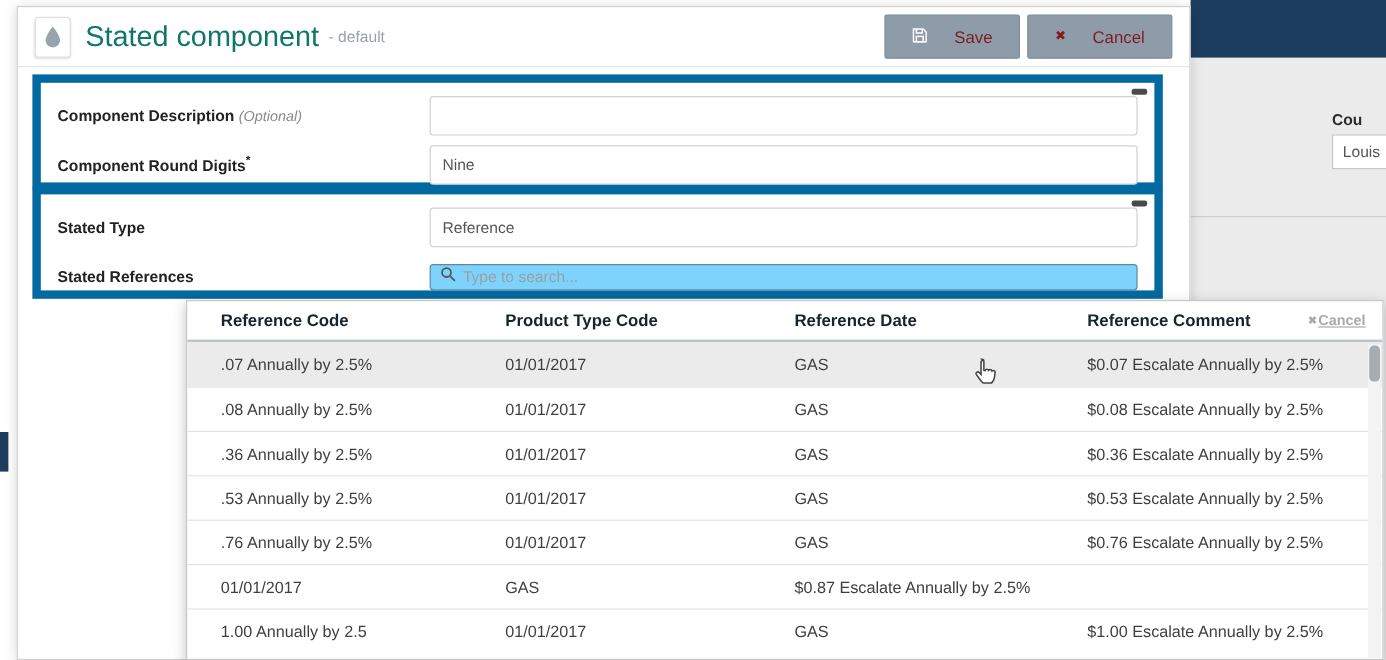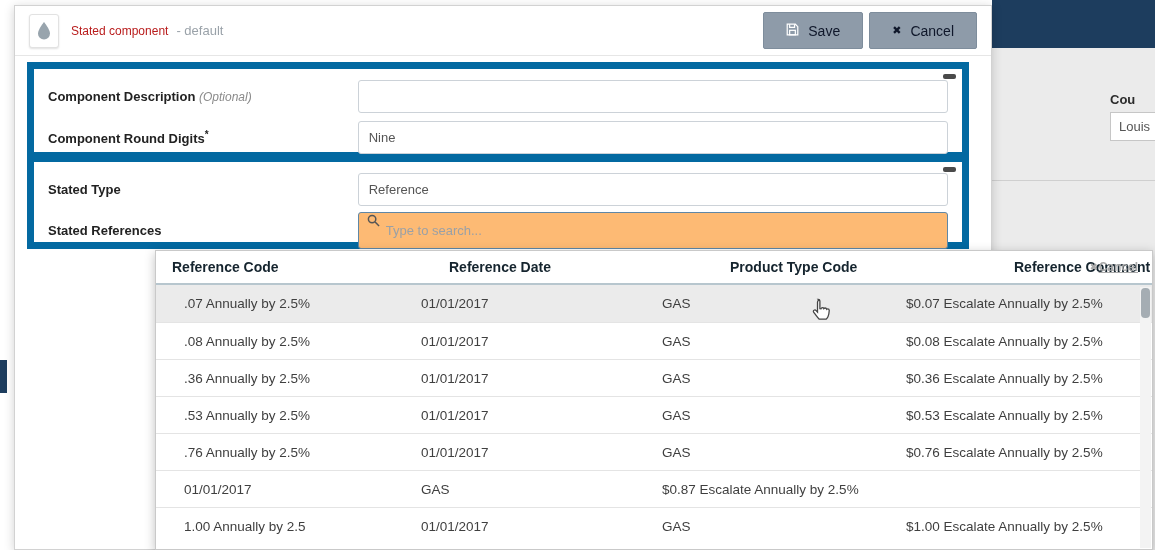--- a/index.html
+++ b/index.html
@@ -34,28 +34,28 @@
   }
   .modal-header {
     height:50px; display:flex; align-items:center;
     padding:0 14px; border-bottom:1px solid #e6e6e6;
   }
   .icon-box {
     width:30px; height:34px; border:1px solid #e2e2e2; border-radius:3px;
     display:flex; align-items:center; justify-content:center;
     box-shadow:0 1px 2px rgba(0,0,0,.12); background:#fff;
   }
-  .modal-title { margin-left:12px; font-size:12px; color:#b91c1c; }
+  .modal-title { margin-left:12px; font-size:24px; color:#0f766e; }
   .modal-subtitle { margin-left:8px; font-size:13px; color:#9aa2a9; }
   .header-buttons { margin-left:auto; display:flex; gap:6px; }
   .btn {
-    display:flex; align-items:center; gap:9px;
+    display:flex; align-items:center; gap:22px;
     height:37px; padding:0 22px;
     background:#8e9ba9; border:1px solid #7e8d9c; border-radius:2px;
-    color:#0f172a; font-size:14px; font-family:inherit; cursor:pointer;
+    color:#7f1d1d; font-size:14px; font-family:inherit; cursor:pointer;
   }
   .btn .x-glyph { font-size:11px; line-height:1; }
 
   
   .panel {
     position:absolute; left:12px; width:942px;
     border:7px solid #0369a1; background:#fff; padding:11px 0;
   }
   .panel1 { top:56px; height:97px; }
   .panel2 { top:149px; height:94px; }
@@ -67,41 +67,41 @@
   .frow:last-child { margin-bottom:0; }
   .flabel { width:315px; font-size:13px; color:#222; }
   .lbl { font-weight:700; }
   .opt { font-style:italic; color:#8a8a8a; font-size:12px; }
   .req { font-weight:700; vertical-align:super; font-size:10px; }
   .finput {
     width:600px; height:33px; border:1px solid #ccd2d8; border-radius:3px;
     padding:0 10px; font-size:13px; color:#555; font-family:Liberation Sans, sans-serif; background:#fff;
   }
   .search-wrap {
-    width:600px; height:37px; border:1px solid #5f87a6; border-radius:3px;
-    display:flex; padding:0 8px; background:#fdba74;
+    width:600px; height:22px; border:1px solid #5f87a6; border-radius:3px;
+    display:flex; align-items:center; padding:0 8px; background:#7dd3fc;
   }
   .search-wrap input {
     border:none; outline:none; flex:1; font-size:13px; color:#555;
     font-family:inherit; margin-left:6px; background:transparent;
   }
   .search-wrap input::placeholder { color:#9aa0a6; }
 
   
   .dropdown {
     position:absolute; left:155px; top:250px; width:998px; height:300px;
     background:#fff; border:1px solid #c9c9c9;
     box-shadow:0 3px 10px rgba(0,0,0,.25); z-index:10; overflow:hidden;
   }
   .dd-header {
     position:relative; height:34px; display:grid;
     grid-template-columns:237px 241px 244px 1fr;
-    align-items:center; padding-left:16px;
+    align-items:center; padding-left:28px;
     border-bottom:2px solid #b7c6ce;
-    font-size:14px; font-weight:700; color:#15242e;gap:40px;
+    font-size:14px; font-weight:700; color:#15242e;
   }
   .dd-cancel {
     position:absolute; right:14px; top:9px;
     font-size:12px; color:#a9a9a9; cursor:pointer; display:flex; align-items:center;
   }
   .dd-cancel .x-glyph { font-size:9px; margin-right:1px; }
   .dd-cancel .txt { text-decoration:underline; }
   .trow {
     display:grid; grid-template-columns:237px 241px 244px 1fr;
     align-items:center; padding-left:28px; height:37px;
@@ -195,22 +195,22 @@
         </span>
         <input placeholder="Type to search..." style="">
       </div>
     </div>
   </div>
 </div>
 
 <div class="dropdown">
   <div class="dd-header">
     <div>Reference Code</div>
+    <div>Product Type Code</div>
     <div>Reference Date</div>
-    <div>Product Type Code</div>
     <div>Reference Comment</div>
     <div class="dd-cancel">
       <span class="x-glyph">✖</span>
         <span class="txt">Cancel</span>
     </div>
   </div>
 
   <div class="trow sel">
     <div>.07 Annually by 2.5%</div>
     <div>01/01/2017</div>

